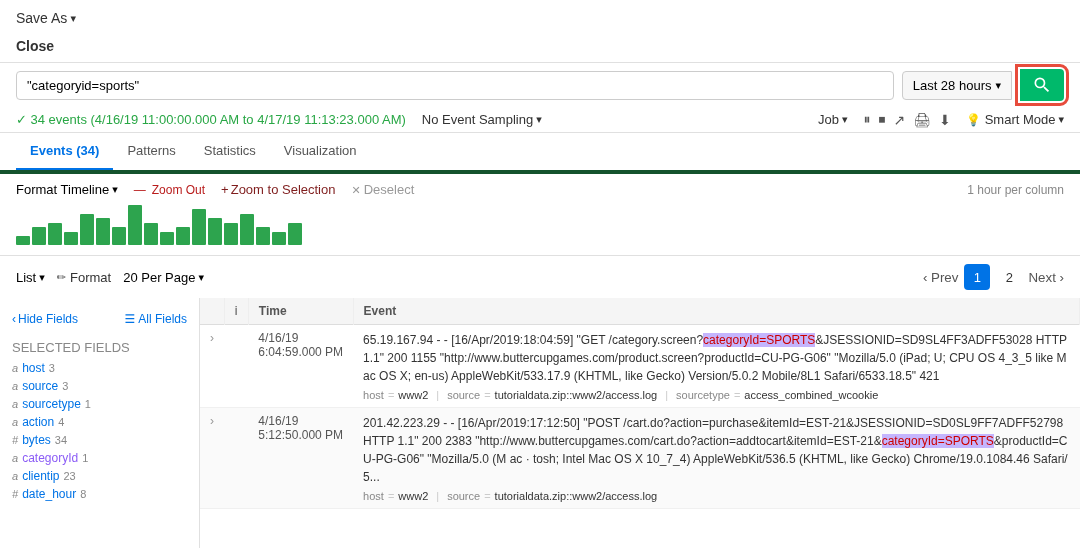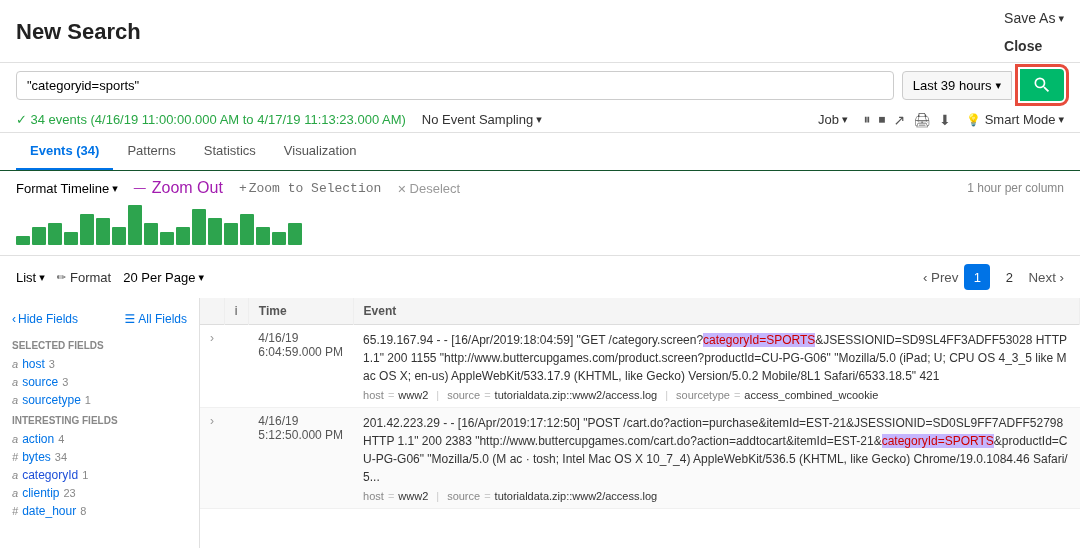--- a/index.html
+++ b/index.html
@@ -30,31 +30,31 @@
     .spacer { flex: 1; }
     .job-btn { display: flex; align-items: center; gap: 3px; font-size: 13px; color: #333; background: none; border: none; cursor: pointer; }
     .job-btn::after { content: '▾'; font-size: 11px; }
     .toolbar-icons { display: flex; align-items: center; gap: 8px; color: #555; }
     .toolbar-icon { cursor: pointer; font-size: 14px; }
     .smart-mode-btn { display: flex; align-items: center; gap: 3px; font-size: 13px; color: #333; background: none; border: none; cursor: pointer; }
     .smart-mode-btn::before { content: '💡'; font-size: 12px; }
     .smart-mode-btn::after { content: '▾'; font-size: 11px; }
 
     
-    .tabs { display: flex; align-items: center; padding: 0 16px; border-bottom: 1px solid #14532d; }
+    .tabs { display: flex; align-items: center; padding: 0 16px; border-bottom: 4px solid #14532d; }
     .tab { padding: 10px 14px; font-size: 13px; cursor: pointer; border-bottom: 2px solid transparent; color: #555; }
     .tab.active { color: #0073e6; border-bottom: 2px solid #0073e6; font-weight: 600; }
 
     
     .timeline-toolbar { display: flex; align-items: center; padding: 8px 16px; gap: 16px; }
     .format-timeline-btn { display: flex; align-items: center; gap: 3px; font-size: 13px; cursor: pointer; background: none; border: none; }
     .format-timeline-btn::after { content: '▾'; font-size: 11px; }
-    .zoom-out-btn { display: flex; align-items: center; gap: 4px; font-size: 16px; color: #a21caf; cursor: pointer; background: none; border: none; }
+    .zoom-out-btn { display: flex; align-items: center; gap: 4px; font-size: 12px; color: #b91c1c; cursor: pointer; background: none; border: none; }
     .zoom-out-btn::before { content: '—'; font-size: 12px; margin-right: 2px; }
-    .zoom-select-btn { font-size: 13px; color: #737373; background: none; border: none; cursor: pointer; font-family: Liberation Mono, monospace; }
+    .zoom-select-btn { font-size: 13px; color: #7f1d1d; background: none; border: none; cursor: pointer; }
     .zoom-select-btn::before { content: '+'; font-size: 13px; margin-right: 2px; }
     .deselect-btn { font-size: 13px; color: #999; background: none; border: none; cursor: pointer; }
     .deselect-btn::before { content: '✕'; font-size: 11px; margin-right: 3px; }
     .timeline-right { margin-left: auto; font-size: 12px; color: #888; }
 
     
     .timeline-chart { padding: 0 16px 10px; display: flex; align-items: flex-end; gap: 2px; height: 50px; background: #fff; }
     .bar { background: #2da44e; border-radius: 1px; }
 
     
@@ -80,21 +80,21 @@
     
     .main-content { display: flex; height: calc(548px - 240px); overflow: hidden; }
 
     
     .sidebar { width: 200px; min-width: 200px; border-right: 1px solid #e0e0e0; padding: 10px 0; overflow-y: auto; font-size: 12px; }
     .sidebar-header { display: flex; align-items: center; justify-content: space-between; padding: 4px 12px 8px; }
     .hide-fields-btn { font-size: 12px; color: #0073e6; cursor: pointer; background: none; border: none; display: flex; align-items: center; gap: 2px; }
     .hide-fields-btn::before { content: '‹ '; }
     .all-fields-btn { font-size: 12px; color: #0073e6; cursor: pointer; background: none; border: none; display: flex; align-items: center; gap: 3px; }
     .all-fields-btn::before { content: '☰ '; }
-    .sidebar-section-title { font-size: 10px; font-weight: 700; color: #888; text-transform: uppercase; padding: 6px 12px 4px; }
+    .sidebar-section-title { font-size: 13px; font-weight: 400; color: #888; text-transform: uppercase; padding: 6px 12px 4px; }
     .sidebar-field { padding: 2px 12px; display: flex; align-items: center; gap: 4px; cursor: pointer; color: #0073e6; }
     .field-type { color: #888; font-style: italic; font-size: 11px; }
     .field-count { color: #888; font-size: 11px; }
 
     
     .table-area { flex: 1; overflow-y: auto; }
     table { width: 100%; border-collapse: collapse; font-size: 12px; }
     thead tr { background: #f5f5f5; border-bottom: 1px solid #ddd; }
     th { padding: 6px 10px; text-align: left; font-weight: 600; color: #555; font-size: 12px; border-right: 1px solid #eee; }
     .th-i { width: 24px; text-align: center; color: #888; }
@@ -108,32 +108,31 @@
     .event-meta-item { display: flex; align-items: center; gap: 2px; }
     .meta-key { color: #888; }
     .meta-val { color: #333; }
     .meta-sep { color: #ccc; margin: 0 2px; }
     tr:nth-child(even) td { background: #fafafa; }
   </style>
 </head>
 <body>
 
 <div class="header">
-  <h1 class="header-title">New Search</h1>
   <div class="header-actions">
     <button class="save-as-btn">Save As</button>
     <button class="close-btn">Close</button>
   </div>
 </div>
 
 <div class="search-bar">
   <div class="search-input-wrap">
     <input class="search-input" type="text" value="&quot;categoryid=sports&quot;" style="">
   </div>
-  <button class="time-range-btn">Last 39 hours</button>
+  <button class="time-range-btn">Last 28 hours</button>
   <button class="search-btn">
     <svg viewBox="0 0 24 24">
         <path d="M15.5 14h-.79l-.28-.27A6.471 6.471 0 0 0 16 9.5 6.5 6.5 0 1 0 9.5 16c1.61 0 3.09-.59 4.23-1.57l.27.28v.79l5 4.99L20.49 19l-4.99-5zm-6 0C7.01 14 5 11.99 5 9.5S7.01 5 9.5 5 14 7.01 14 9.5 11.99 14 9.5 14z"></path>
       </svg>
   </button>
 </div>
 
 <div class="event-summary">
   <span class="event-count">✓ 34 events (4/16/19 11:00:00.000 AM to 4/17/19 11:13:23.000 AM)</span>
   <button class="event-sampling-btn">No Event Sampling</button>
@@ -217,35 +216,34 @@
           <span class="field-type">a</span>
     <span style="color:#0073e6">source</span>
     <span class="field-count">3</span>
         </div>
         <div class="sidebar-field">
           <span class="field-type">a</span>
     <span style="color:#0073e6">sourcetype</span>
     <span class="field-count">1</span>
         </div>
       </div>
-    <div class="sidebar-section-title">INTERESTING FIELDS</div>
     <div id="interesting-fields">
         <div class="sidebar-field">
           <span class="field-type">a</span>
     <span style="color:#0073e6">action</span>
     <span class="field-count">4</span>
         </div>
         <div class="sidebar-field">
           <span class="field-type">#</span>
     <span style="color:#0073e6">bytes</span>
     <span class="field-count">34</span>
         </div>
         <div class="sidebar-field">
           <span class="field-type">a</span>
-    <span style="color:#1d4ed8">categoryId</span>
+    <span style="color:#8b5cf6">categoryId</span>
     <span class="field-count">1</span>
         </div>
         <div class="sidebar-field">
           <span class="field-type">a</span>
     <span style="color:#0073e6">clientip</span>
     <span class="field-count">23</span>
         </div>
         <div class="sidebar-field">
           <span class="field-type">#</span>
     <span style="color:#0073e6">date_hour</span>

